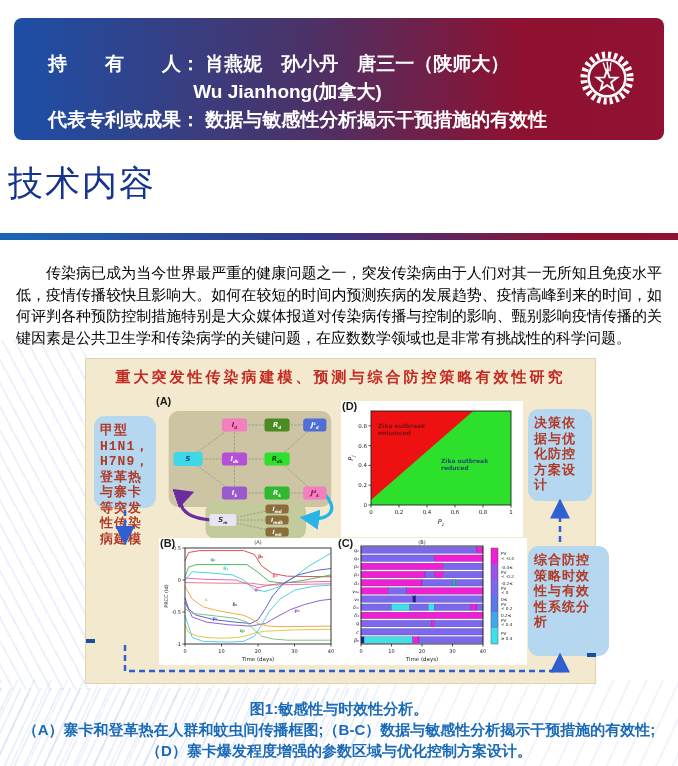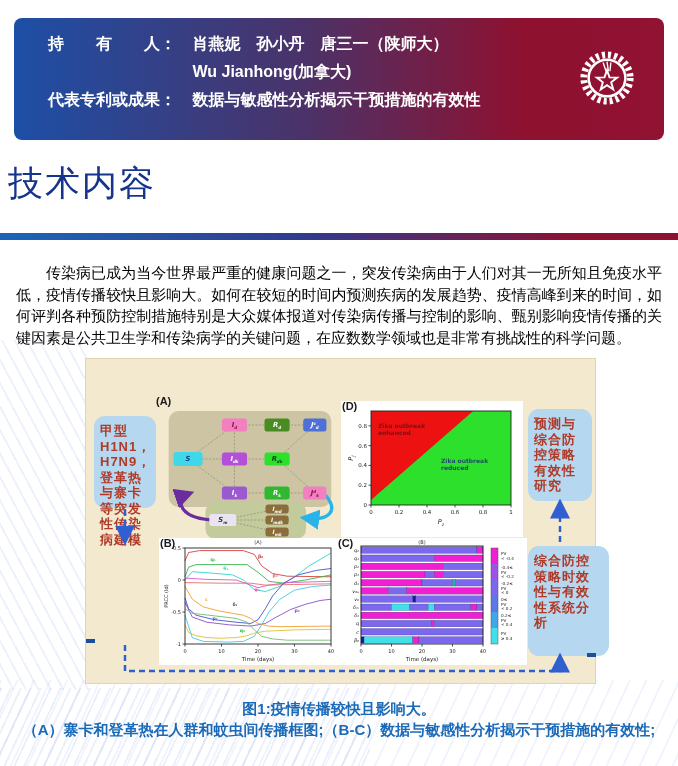--- a/index.html
+++ b/index.html
@@ -10,38 +10,38 @@
   .wm-left{left:0;top:340px;width:92px;height:350px;
     background:repeating-linear-gradient(62deg,rgba(120,150,225,0.13) 0 2px,transparent 2px 11px);}
   .wm-bottom{left:0;top:680px;width:678px;height:86px;
     background:repeating-linear-gradient(115deg,rgba(120,150,225,0.10) 0 2px,transparent 2px 15px);}
   .wm-bl{left:0;top:688px;width:370px;height:78px;
     background:repeating-linear-gradient(115deg,rgba(120,150,225,0.14) 0 2px,transparent 2px 9px);}
   
   .header{position:absolute;left:14px;top:18px;width:650px;height:122px;border-radius:8px;
     background:linear-gradient(90deg,#1d4fa6 0%,#4b3268 45%,#8e1130 78%,#911232 100%);
     color:#fff;font-weight:bold;}
-  .h-grid{position:absolute;left:34px;top:12px;font-size:16px;line-height:28px;white-space:nowrap;}
+  .h-grid{position:absolute;left:34px;top:32px;font-size:19px;line-height:28px;white-space:nowrap;}
   .h-label{display:inline-block;min-width:140px;}
   .h-spacer{display:inline-block;min-width:140px;}
   .badge{position:absolute;right:28px;top:31px;width:58px;height:58px;}
   
   .sec-title{position:absolute;left:8px;top:160px;font-size:35px;font-weight:normal;color:#16348c;letter-spacing:2px;}
   .grad-bar{position:absolute;left:0;top:233px;width:678px;height:7px;
     background:linear-gradient(90deg,#1b66b8 0%,#313a8e 45%,#8e1130 85%,#901232 100%);}
   
   .body-text{position:absolute;left:16px;top:247px;width:646px;font-size:15px;font-weight:normal;
     color:#000;line-height:21.5px;text-align:justify;text-indent:2em;}
   
   .figure{position:absolute;left:85px;top:358px;width:511px;height:326px;background:#f3e9cf;
     border:1px solid #e2d4ae;box-sizing:border-box;}
   .fig-title{position:absolute;left:0;top:9px;width:100%;text-align:center;color:#c22b22;
     font-family:"Liberation Serif",serif;font-weight:bold;font-size:15px;letter-spacing:3px;}
   .side-box{position:absolute;background:#b5d7ef;border-radius:11px;color:#b03a28;
-    font-family:Liberation Sans, sans-serif;font-weight:bold;font-size:13px;line-height:15.5px;
+    font-family:Liberation Mono, monospace;font-weight:bold;font-size:13px;line-height:15.5px;
     padding:7px 6px;box-sizing:border-box;letter-spacing:1px;}
   #lbox1{left:8px;top:57px;width:62px;height:92px;}
   #lbox2{left:8px;top:187px;width:62px;height:97px;}
   #rbox1{left:442px;top:50px;width:64px;height:92px;}
   #rbox2{left:442px;top:187px;width:81px;height:110px;}
   .chart{position:absolute;background:#fff;}
   #chartA{left:73px;top:40px;width:180px;height:142px;background:transparent;}
   #chartD{left:255px;top:42px;width:182px;height:136px;}
   #chartB{left:73px;top:179px;width:180px;height:127px;}
   #chartC{left:251px;top:179px;width:190px;height:127px;}
@@ -87,23 +87,24 @@
       </svg>
     </span>
   </div>
 
   <div class="sec-title">技术内容</div>
   <div class="grad-bar"></div>
 
   <p class="body-text">传染病已成为当今世界最严重的健康问题之一，突发传染病由于人们对其一无所知且免疫水平低，疫情传播较快且影响大。如何在较短的时间内预测疾病的发展趋势、疫情高峰到来的时间，如何评判各种预防控制措施特别是大众媒体报道对传染病传播与控制的影响、甄别影响疫情传播的关键因素是公共卫生学和传染病学的关键问题，在应数数学领域也是非常有挑战性的科学问题。</p>
 
   <div class="figure">
+    <div class="fig-title">重大突发性传染病建模、预测与综合防控策略有效性研究</div>
 
     <div class="side-box" id="lbox1">甲型H1N1，H7N9，登革热与寨卡等突发性传染病建模</div>
-    <div class="side-box" id="rbox1">预测与综合防控策略有效性研究</div>
+    <div class="side-box" id="rbox1">决策依据与优化防控方案设计</div>
     <div class="side-box" id="rbox2">综合防控策略时效性与有效性系统分析</div>
 
     <div class="chart" id="chartA">
       <span class="panel-label">(A)</span>
       <svg viewBox="0 0 186 142" preserveAspectRatio="none">
           <rect x="10" y="12" width="168" height="96" rx="10" fill="#ccc4a2"></rect>
           <rect x="48" y="103" width="104" height="37" rx="10" fill="#c3ca9b"></rect>
           <line x1="30" y1="60" x2="78" y2="26" stroke="#8a8a7a" stroke-width="0.7" stroke-dasharray="2 1.6"></line>
           <line x1="30" y1="60" x2="78" y2="60" stroke="#8a8a7a" stroke-width="0.7" stroke-dasharray="2 1.6"></line>
           <line x1="30" y1="60" x2="78" y2="94" stroke="#8a8a7a" stroke-width="0.7" stroke-dasharray="2 1.6"></line>
@@ -342,17 +343,18 @@
       </defs>
       <path d="M39,151 L39,179" stroke="#2f5fd0" stroke-width="2.5" stroke-dasharray="6 4" fill="none" marker-end="url(#ah)"></path>
       <path d="M39,286 L39,312 L474,312 L474,301" stroke="#2f5fd0" stroke-width="2.5" stroke-dasharray="6 4" fill="none" marker-end="url(#ah)"></path>
       <path d="M474,183 L474,147" stroke="#2f5fd0" stroke-width="2.5" stroke-dasharray="6 4" fill="none" marker-end="url(#ah)"></path>
       <rect x="0" y="280" width="9" height="4" fill="#1a4fa0"></rect>
       <rect x="501" y="294" width="9" height="4" fill="#1a4fa0"></rect>
     </svg>
   </div>
 
   <div class="caption">
-    <div>图1:疫情传播较快且影响大。</div>
+    <div>图1:敏感性与时效性分析。</div>
     <div>（A）寨卡和登革热在人群和蚊虫间传播框图;（B-C）数据与敏感性分析揭示干预措施的有效性;</div>
+    <div>（D）寨卡爆发程度增强的参数区域与优化控制方案设计。</div>
   </div>
 
 </div>
 
 </body></html>

